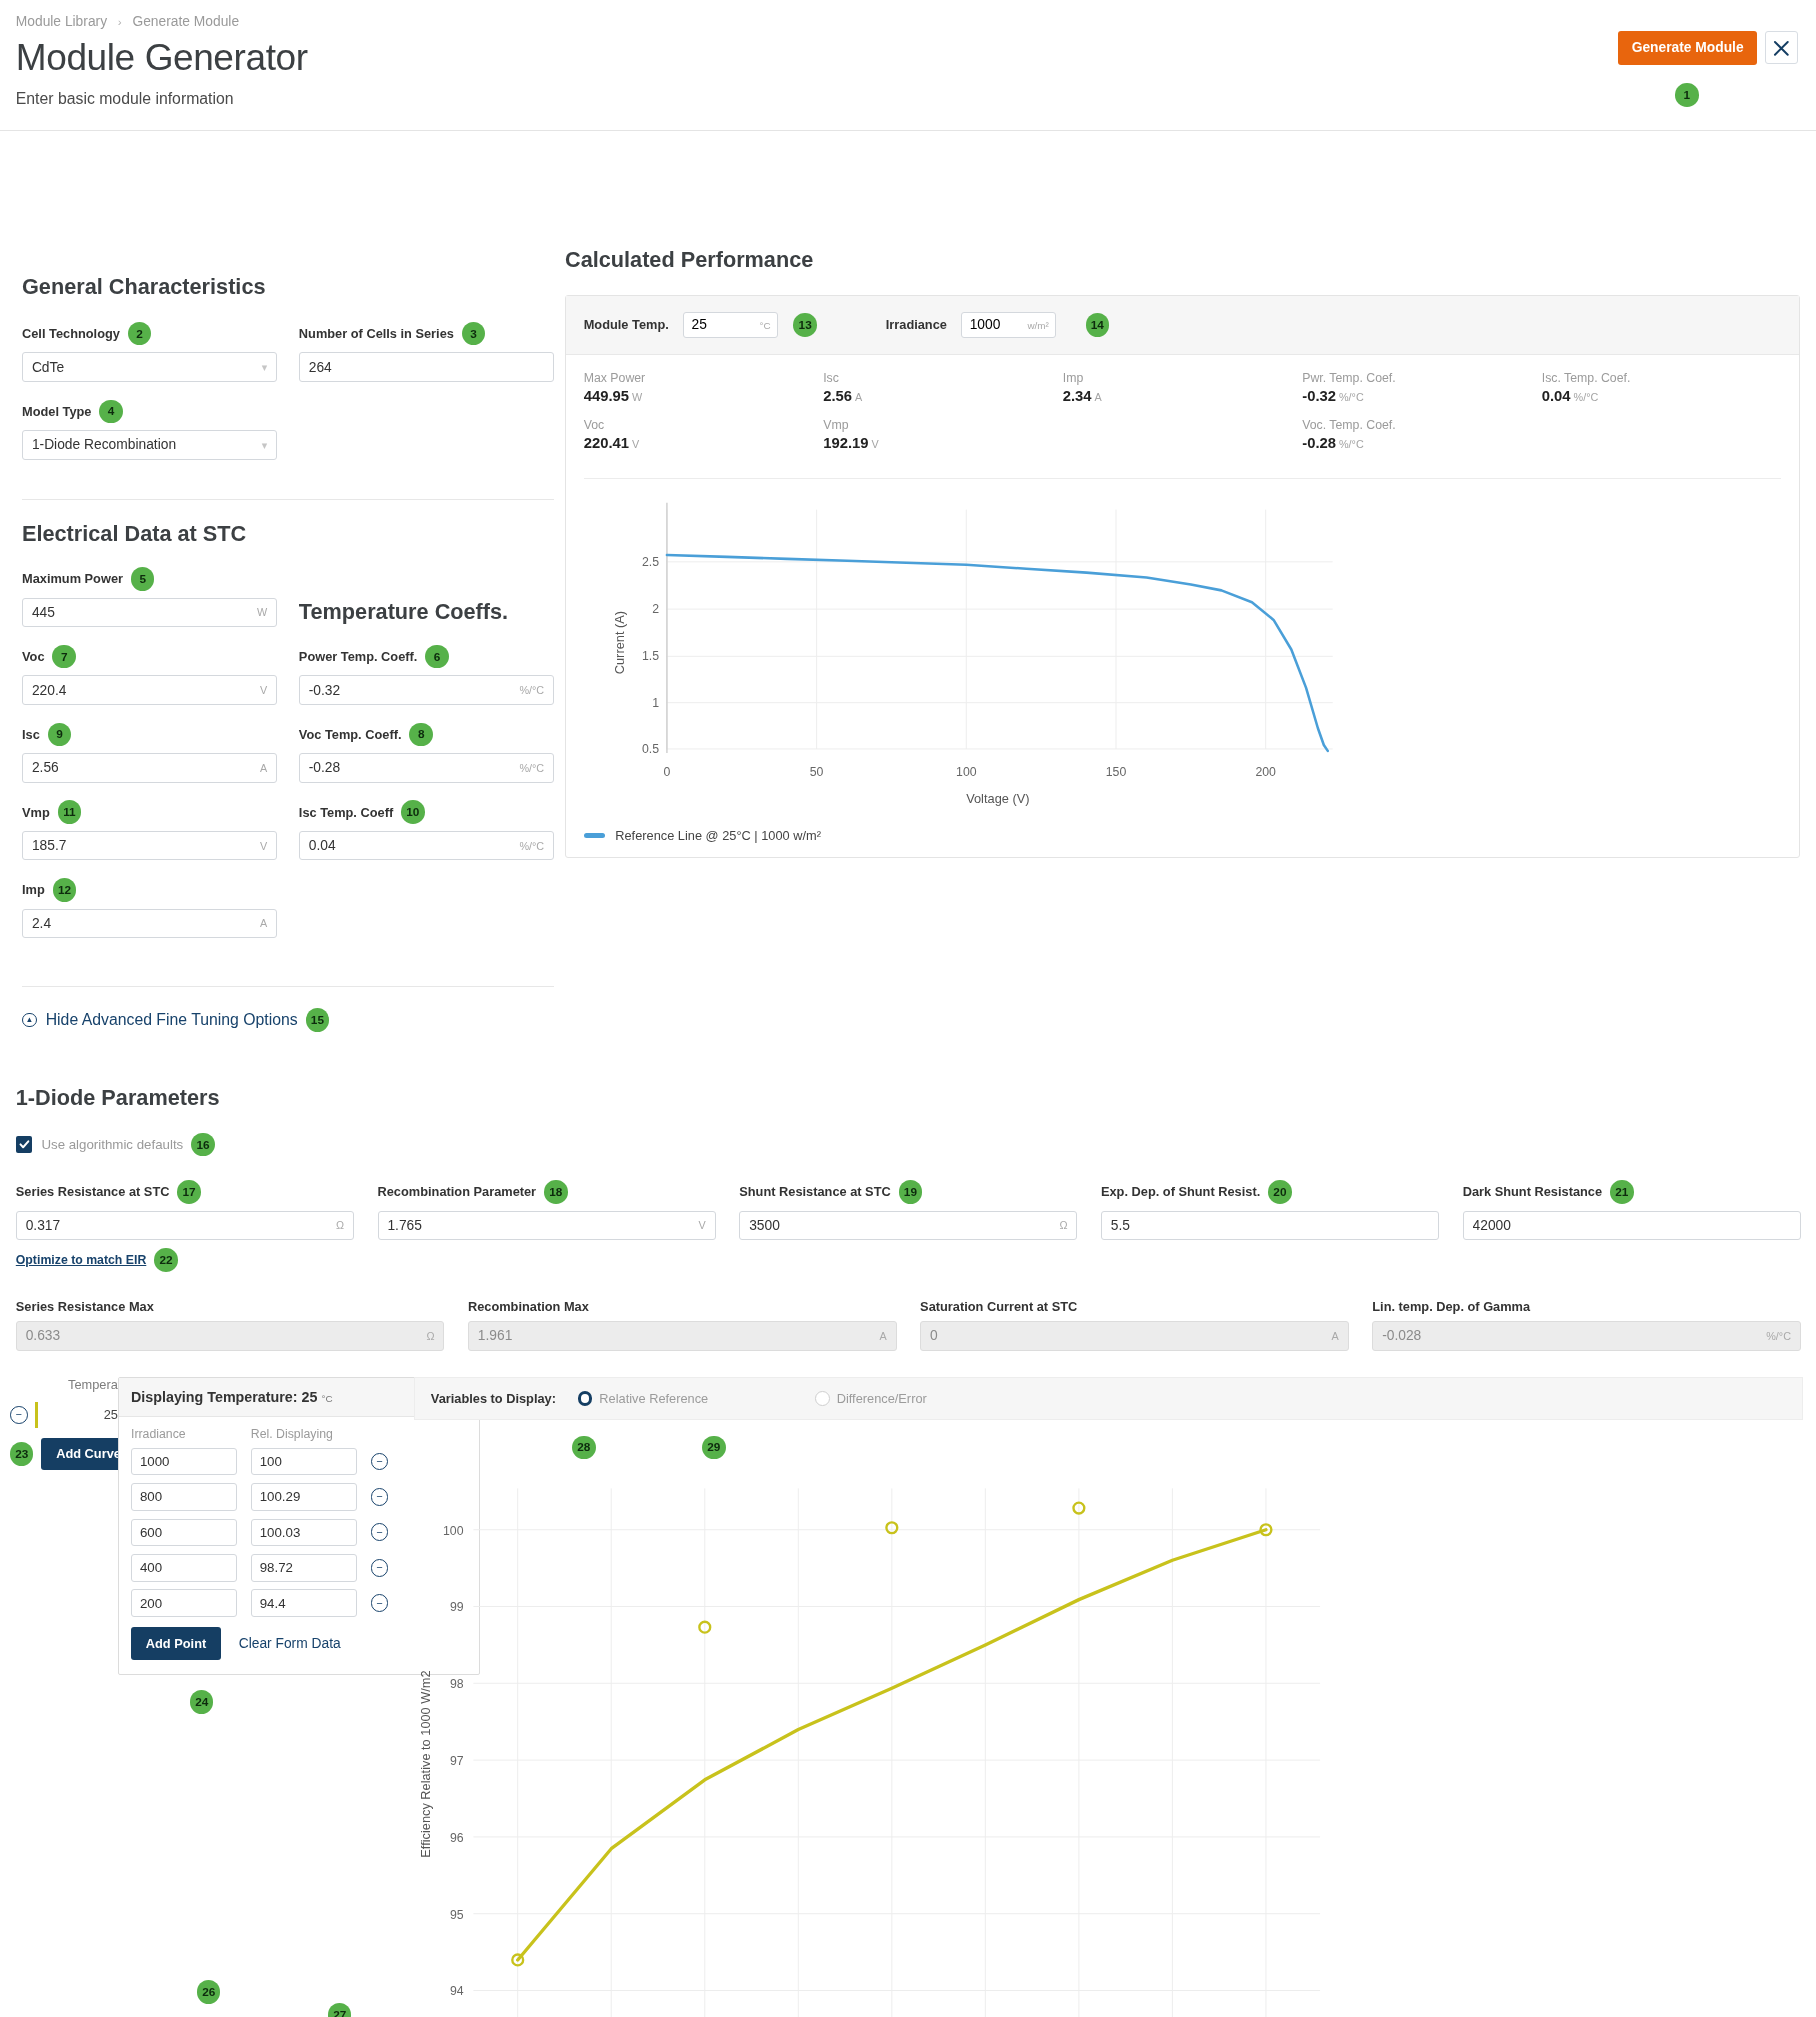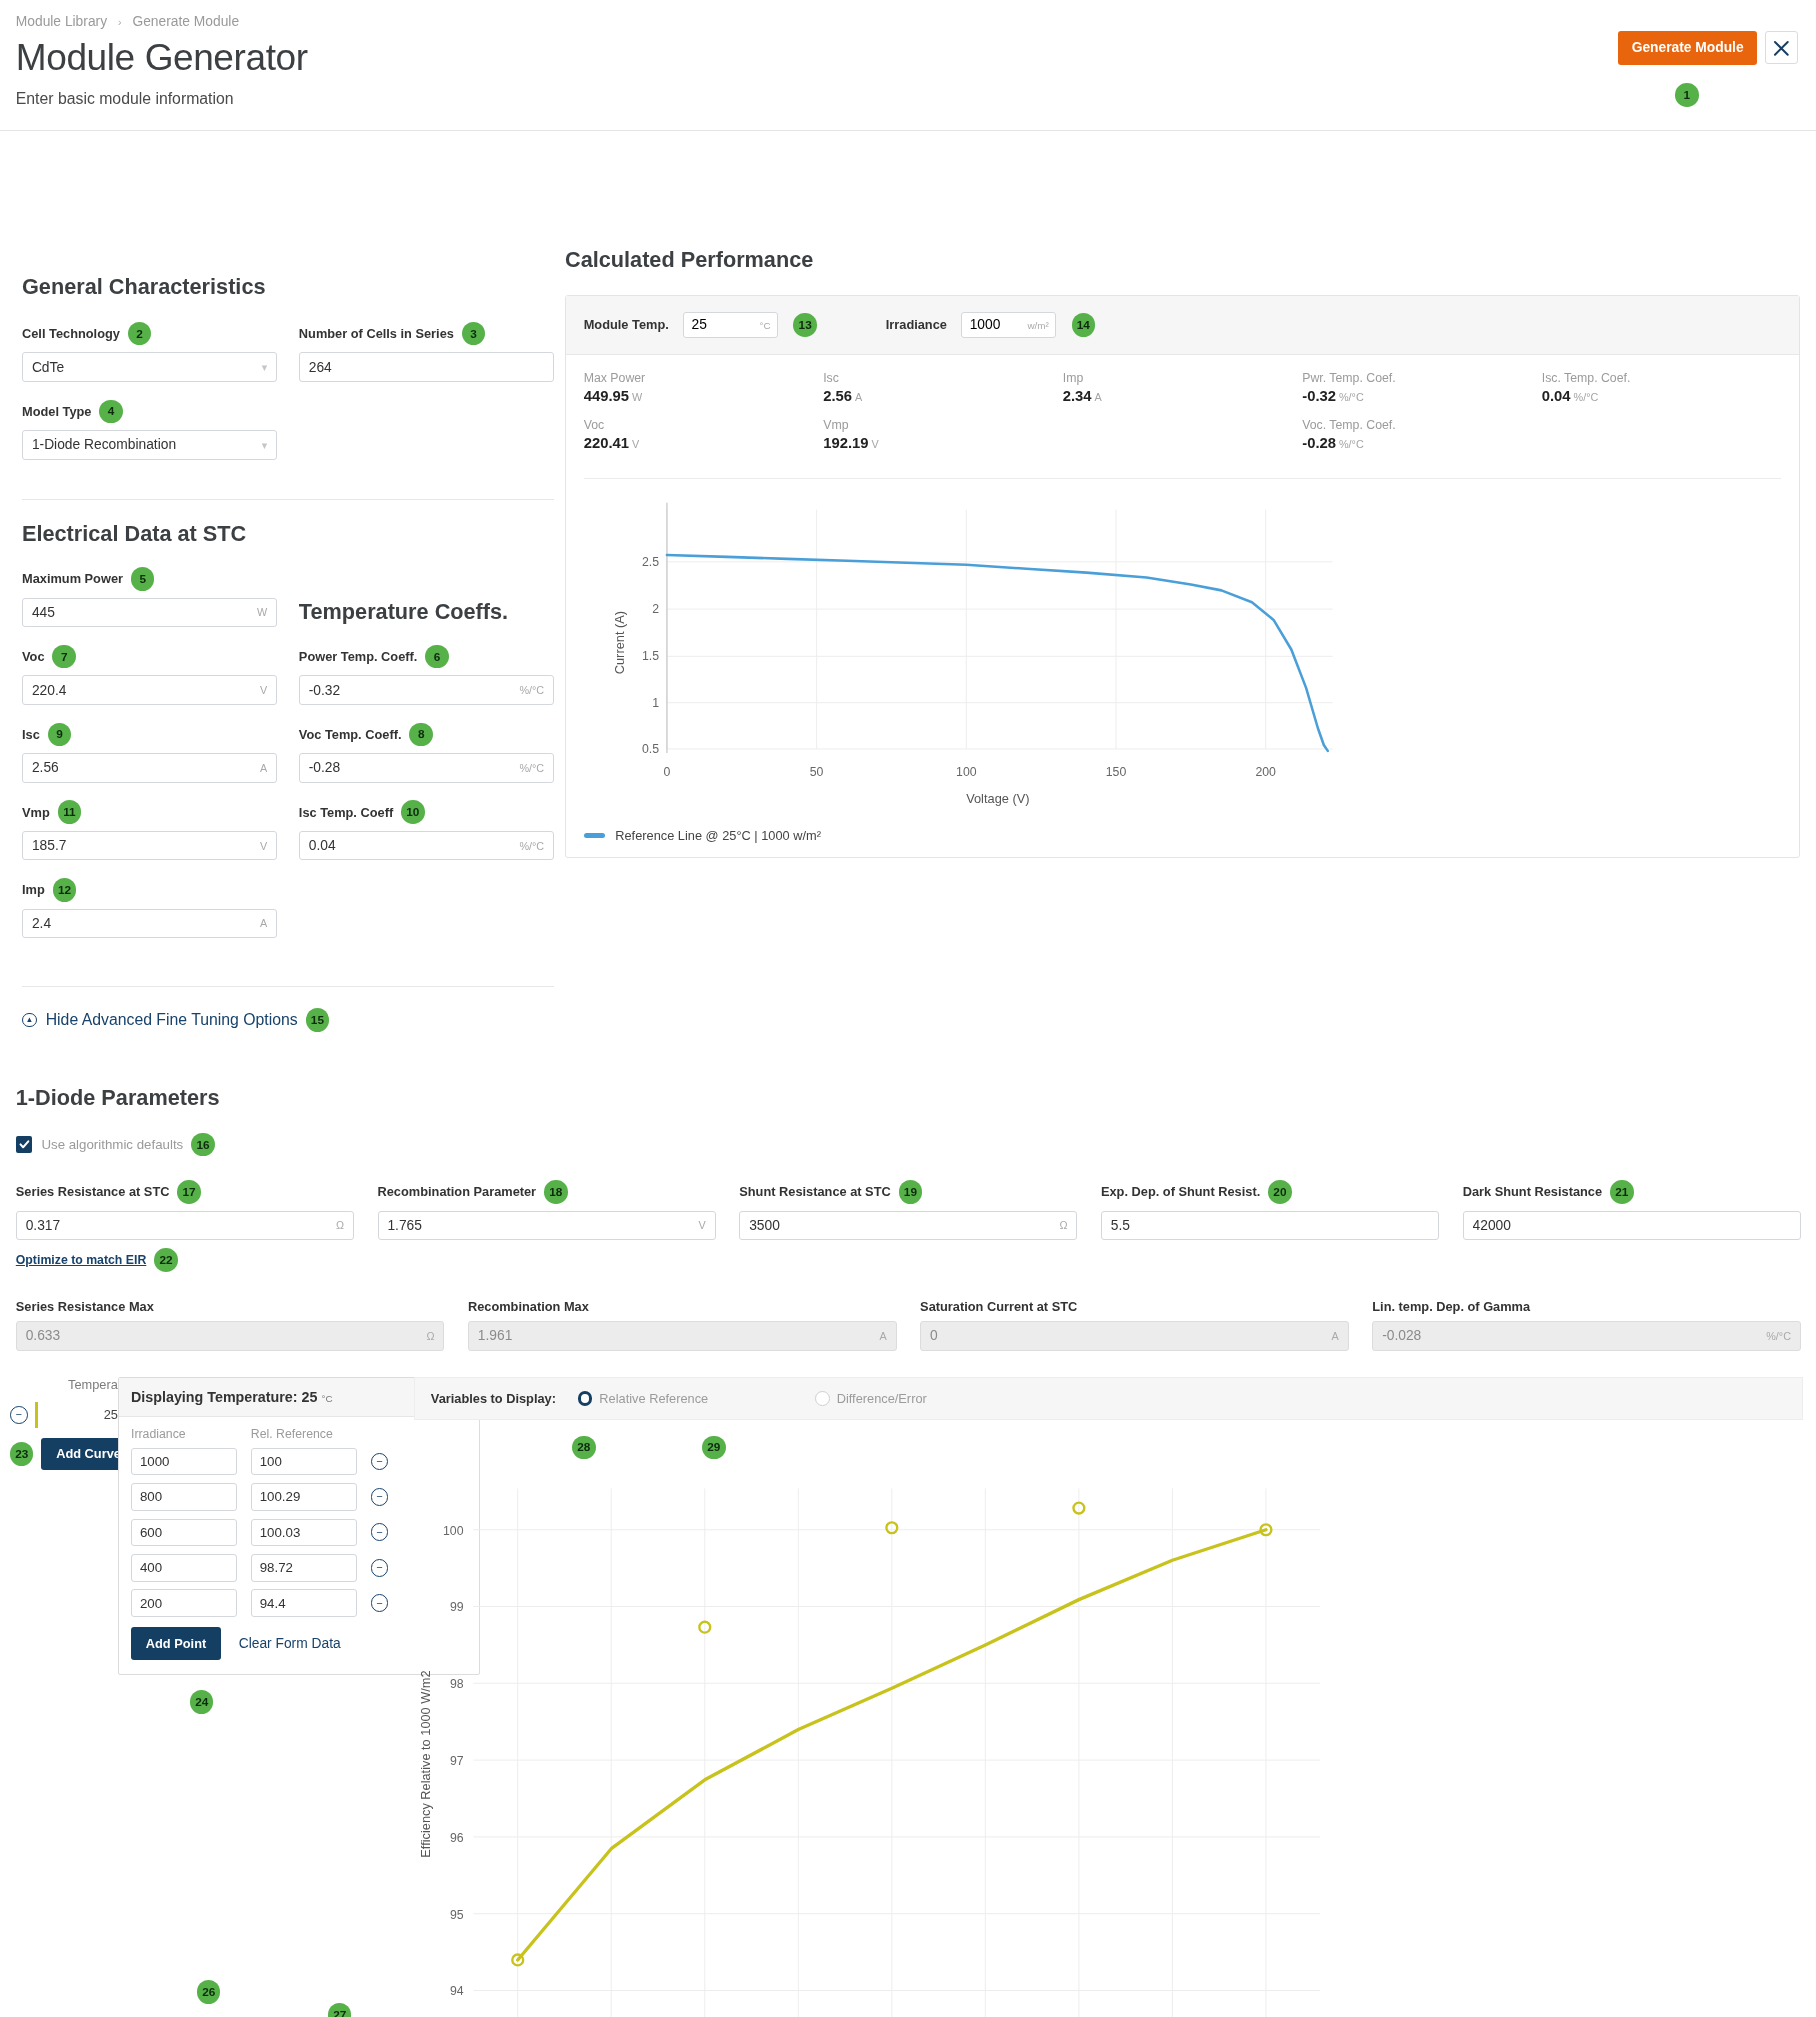--- a/index.html
+++ b/index.html
@@ -351,21 +351,21 @@
       <div class="mini-input-wrap">
         <input class="mini-input" value="25" style="">
         <span class="mini-unit">°C</span>
       </div>
       <span class="badge inline" style="margin-left:2px;">13</span>
       <span class="perf-head-label" style="margin-left:55px;">Irradiance</span>
       <div class="mini-input-wrap">
         <input class="mini-input" value="1000" style="">
         <span class="mini-unit">w/m²</span>
       </div>
-      <span class="badge inline" style="margin-left:2px;">14</span>
+      <span class="badge inline" style="margin-left:16px;">14</span>
     </div>
 
     <div class="perf-body">
       <div class="metrics">
         <div class="metric">
           <div class="metric-label">Max Power</div>
           <div class="metric-value"><span>449.95</span><span class="metric-unit">W</span></div>
         </div>
         <div class="metric">
           <div class="metric-label">Isc</div>
@@ -551,21 +551,21 @@
 
       <div class="curve-card" style="margin-left:-21.7px;">
         <div class="curve-card-head">
           <span>Displaying Temperature:</span>
           <span>25</span>
           <span class="deg">°C</span>
         </div>
         <div class="curve-card-body">
           <div class="ch-row">
             <span class="h1">Irradiance</span>
-            <span class="h2">Rel. Reference</span>
+            <span class="h2">Rel. Displaying</span>
           </div>
 
           <div class="pt-row">
             <input class="pt-inp" value="1000" style="">
             <input class="pt-inp" value="100" style="">
             <span class="minus-ico">−</span>
           </div>
           <div class="pt-row">
             <input class="pt-inp" value="800" style="">
             <input class="pt-inp" value="100.29" style="">

